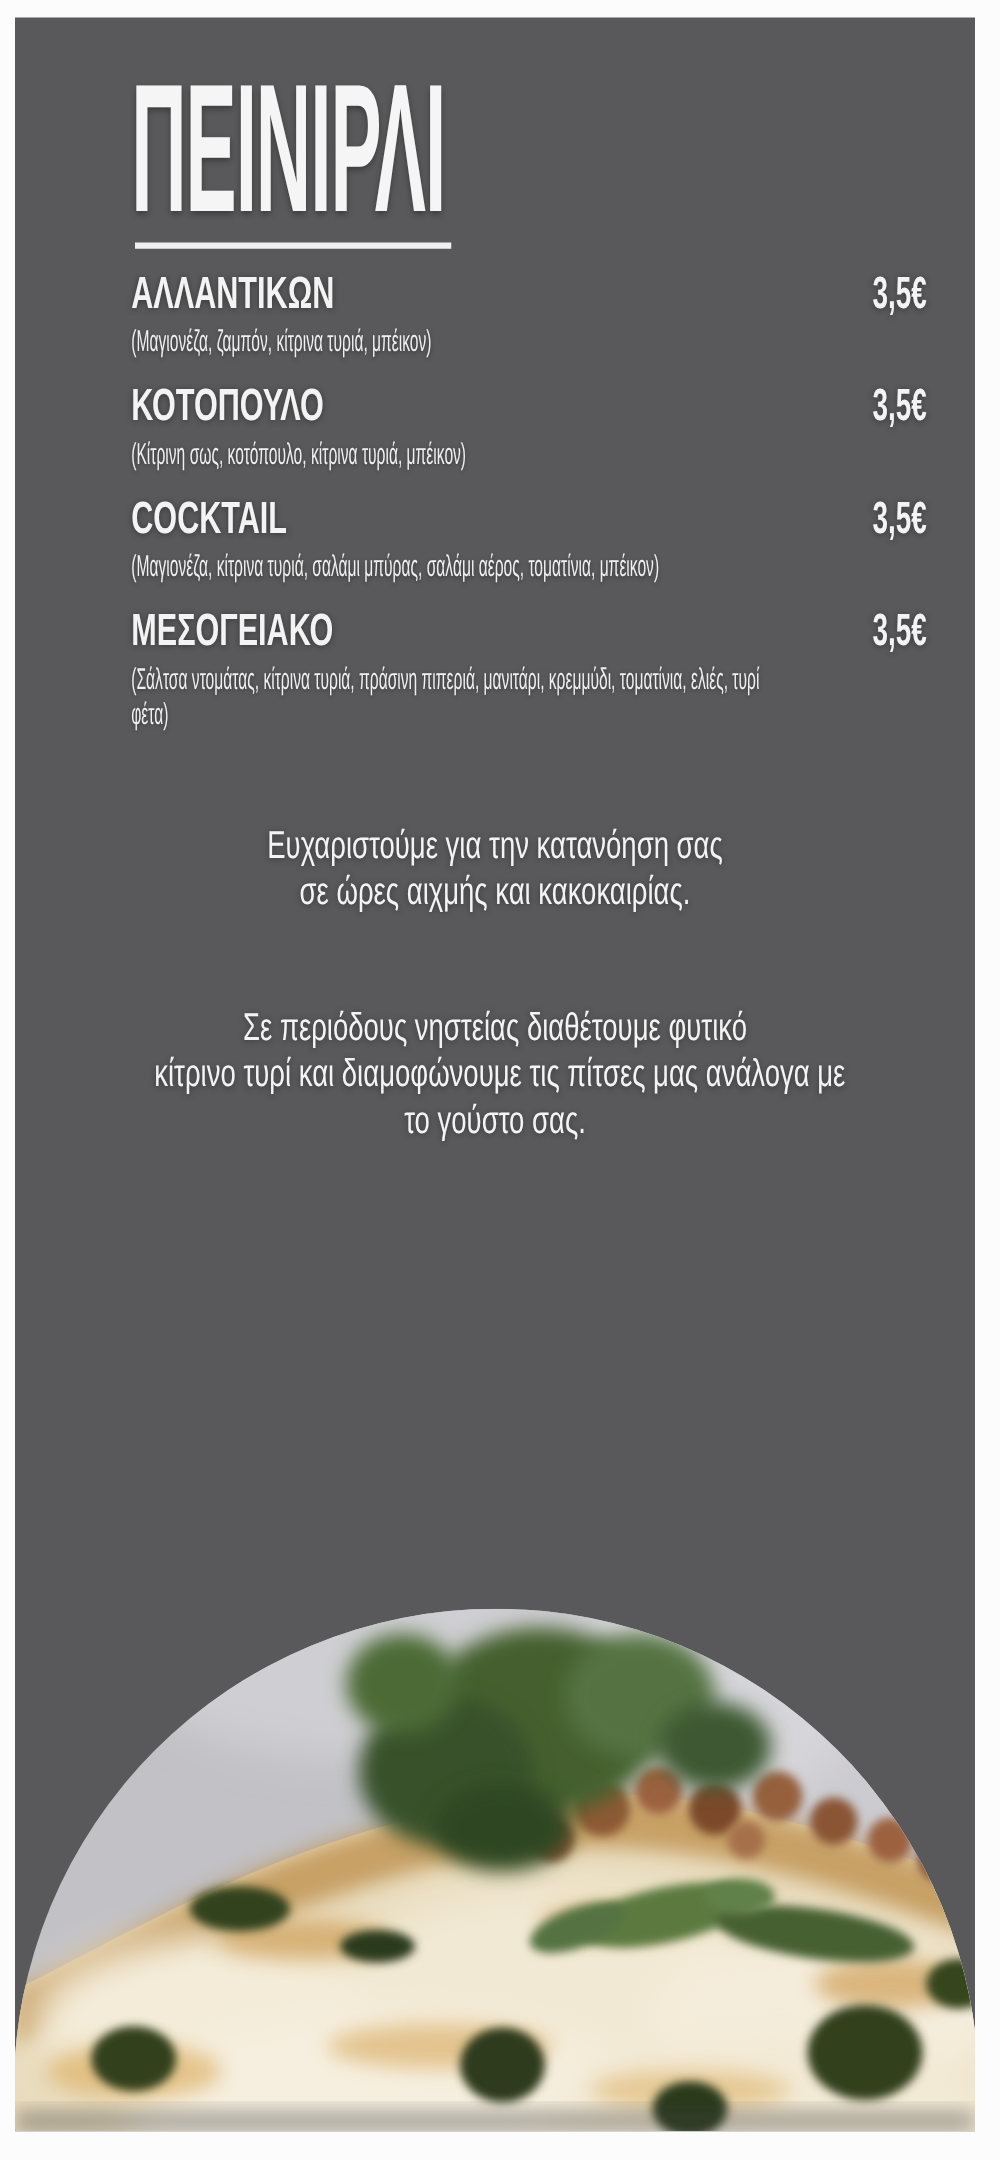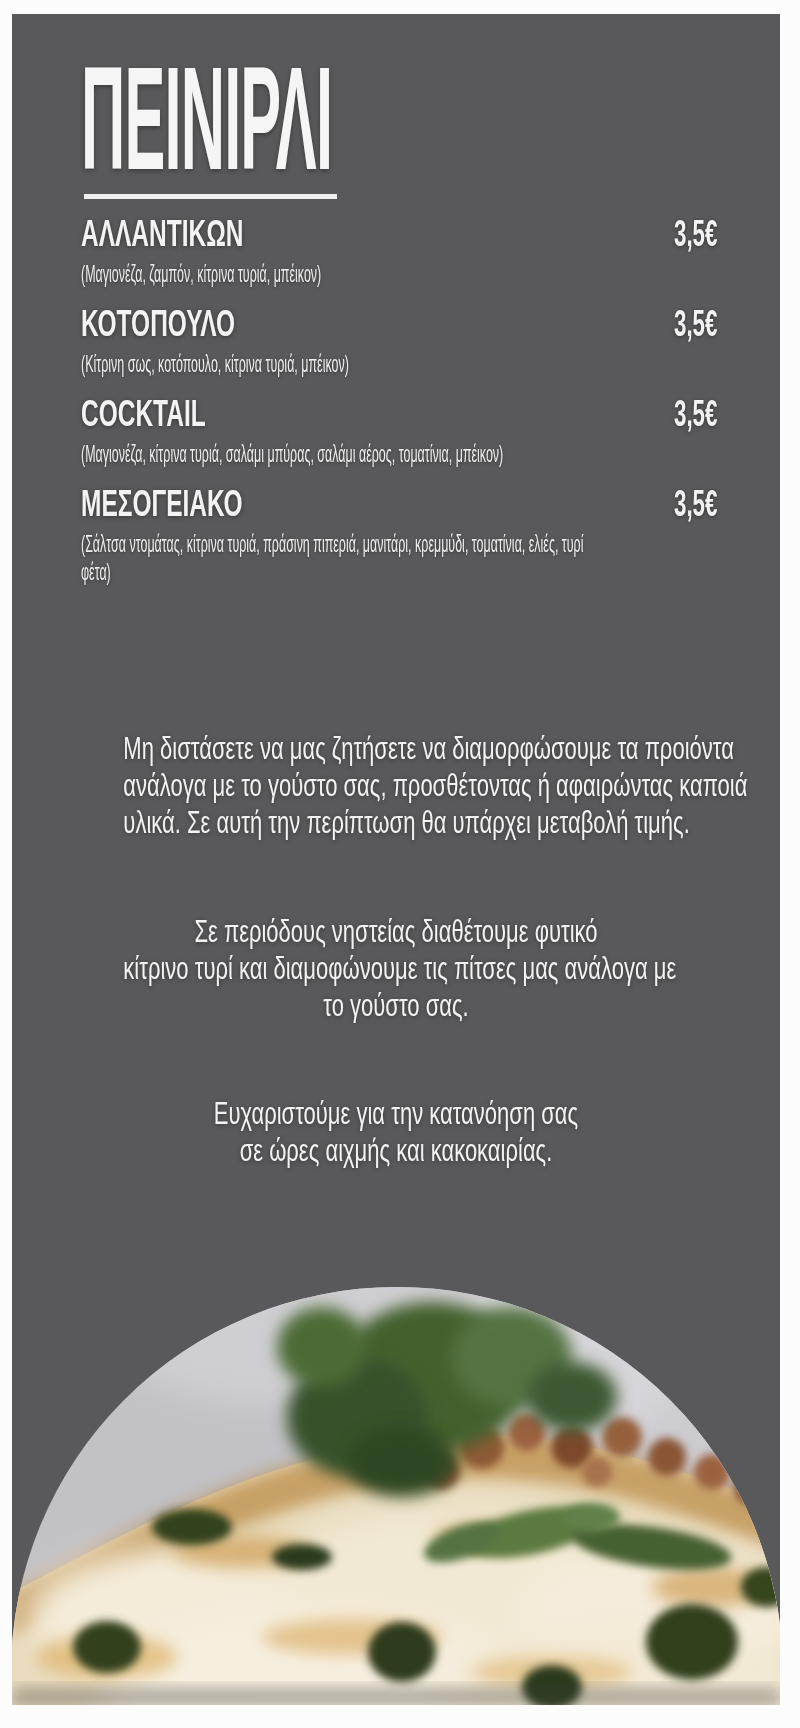--- a/index.html
+++ b/index.html
@@ -5,21 +5,21 @@
   html,body { margin:0; padding:0; background:#e8e8e8; }
   .page {
     position:relative; width:800px; height:1728px;
     background:#fcfcfc; overflow:hidden;
     font-family:"Liberation Sans", sans-serif;
   }
   .panel {
     position:absolute; left:12px; top:14px; width:768px; height:1691px;
     background:#59595b; overflow:hidden; color:#f3f3f3;
   }
-  .menu-section { padding-left:69px; }
+  .menu-section { padding-left:69px;margin-left:24px; }
   .menu-title {
     margin-top:32px; font-size:146px; line-height:146px; font-weight:bold;
     letter-spacing:-2px; white-space:nowrap;
     transform:scaleX(0.42); transform-origin:0 0;
     color:#f5f5f5; text-shadow:0 2px 8px rgba(0,0,0,0.35);
   }
   .title-underline {
     margin-top:2px; margin-left:3px; width:253px; height:5px; background:#f0f0f0;
   }
   .menu-items { margin-top:15px; }
@@ -85,33 +85,28 @@
         <div class="menu-item">
           <div class="item-name">ΜΕΣΟΓΕΙΑΚΟ</div>
           <div class="item-price">3,5€</div>
           <div class="item-desc">(Σάλτσα ντομάτας, κίτρινα τυριά, πράσινη πιπεριά, μανιτάρι, κρεμμύδι, τοματίνια, ελιές, τυρί φέτα)</div>
         </div>
 
       </div>
     </div>
 
     <div class="notes-section">
-      <div class="note note-1">
-        <div class="note-line">Μη διστάσετε να μας ζητήσετε να διαμορφώσουμε τα προιόντα</div>
-        <div class="note-line">ανάλογα με το γούστο σας, προσθέτοντας ή αφαιρώντας καποιά</div>
-        <div class="note-line">υλικά. Σε αυτή την περίπτωση θα υπάρχει μεταβολή τιμής.</div>
+      <div class="note note-3">
+        <div class="note-line">Ευχαριστούμε για την κατανόηση σας</div>
+        <div class="note-line">σε ώρες αιχμής και κακοκαιρίας.</div>
       </div>
       <div class="note note-2">
         <div class="note-line">Σε περιόδους νηστείας διαθέτουμε φυτικό</div>
         <div class="note-line">κίτρινο τυρί και διαμοφώνουμε τις πίτσες μας ανάλογα με</div>
         <div class="note-line">το γούστο σας.</div>
-      </div>
-      <div class="note note-3">
-        <div class="note-line">Ευχαριστούμε για την κατανόηση σας</div>
-        <div class="note-line">σε ώρες αιχμής και κακοκαιρίας.</div>
       </div>
     </div>
 
     <div class="pizza-wrap">
       <svg width="768" height="418" viewBox="0 0 768 418" xmlns="http://www.w3.org/2000/svg">
         <defs>
           <clipPath id="circ">
               <circle cx="385" cy="386" r="386"></circle>
             </clipPath>
           <filter id="b4" x="-50%" y="-50%" width="200%" height="200%">

